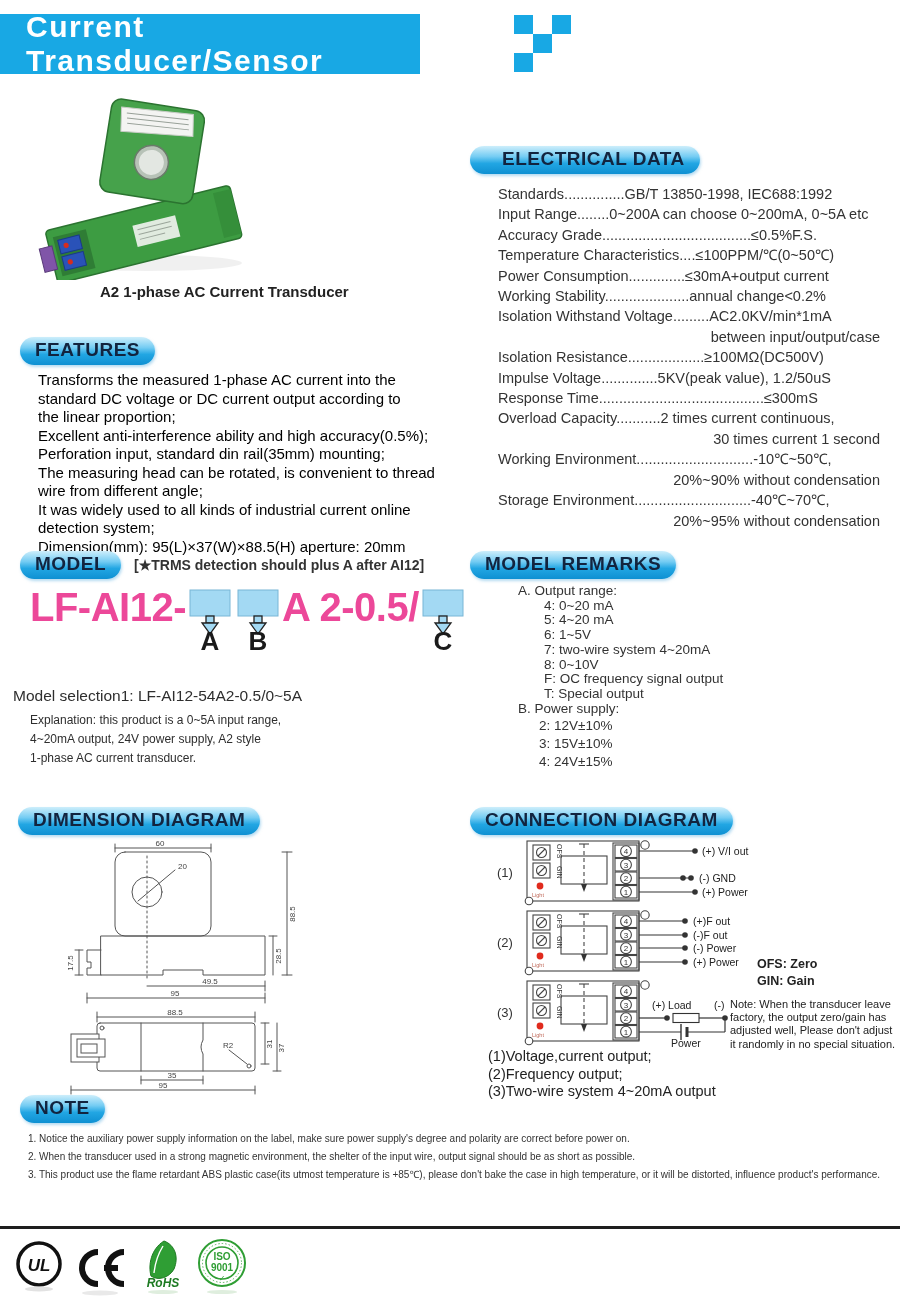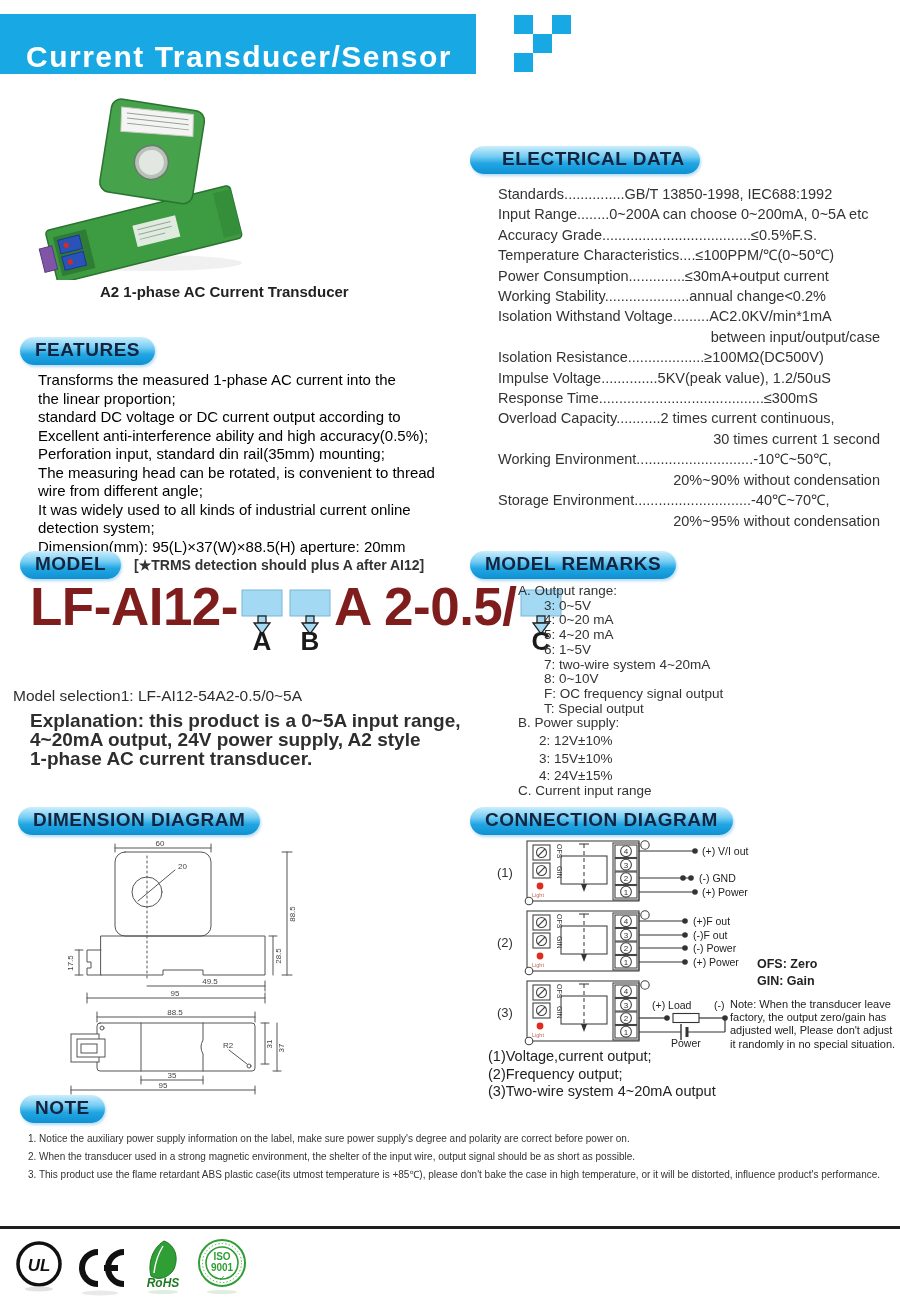--- a/index.html
+++ b/index.html
@@ -1,40 +1,40 @@
 <!DOCTYPE html>
 <html><head>
 <meta charset="utf-8">
 <style>
   html,body{margin:0;padding:0;background:#fff;}
   .page{position:relative;width:900px;height:1302px;background:#ffffff;
         font-family:"Liberation Sans",sans-serif;color:#2e2e2e;overflow:hidden;}
   
-  .banner{position:absolute;left:0;top:14px;width:476px;height:60px;background:#18a8e4;
-          display:flex;align-items:flex-end;}
+  .banner{position:absolute;left:0;top:14px;width:420px;height:60px;background:#18a8e4;
+          display:flex;align-items:center;}
   .banner-title{color:#ffffff;font-size:30px;font-weight:bold;padding-left:26px;letter-spacing:1.5px;}
   .chk{position:absolute;width:19px;height:19px;background:#18a8e4;}
   
   .pill{position:absolute;display:inline-block;border-radius:14px;padding:2px 15px 4px 15px;
         font-weight:bold;font-size:19px;letter-spacing:.5px;color:#12243f;
         background:linear-gradient(180deg,#cdeefb 0%,#74ccf3 38%,#22a6e3 62%,#0e90d2 100%);
         box-shadow:1px 2px 3px rgba(120,190,230,.55);}
   .txt{position:absolute;line-height:1.25;}
   .eline{white-space:nowrap;}
   .eline.r{text-align:right;}
   .elec{font-size:14.5px;line-height:20.4px;color:#333;}
   .feat{font-size:15px;line-height:18.5px;color:#000000;}
   .rem{font-size:13.5px;line-height:14.7px;color:#333;}
   .rem .ind1{padding-left:26px;}
   .rem .ind2{padding-left:21px;margin-top:3px;}
   .legend{font-size:14.5px;line-height:17.5px;color:#222;}
   .notes{font-size:10px;line-height:18px;color:#333;}
   .notes div{padding-left:18px;text-indent:-18px;}
   .model-code{position:absolute;left:30px;top:586px;display:flex;align-items:flex-start;}
-  .mc-text{font-size:53px;font-weight:bold;line-height:42px;color:#7f1d1d;letter-spacing:-.5px;text-align:right;}
+  .mc-text{font-size:40px;font-weight:bold;line-height:42px;color:#ec4899;letter-spacing:-.5px;text-align:right;}
   .divider{position:absolute;left:0;top:1226px;width:900px;height:3px;background:#1e1e1e;}
   .cap{font-weight:bold;font-size:15px;color:#222;text-align:left;}
   .small-ann{color:#222;}
   svg text{font-family:"Liberation Sans",sans-serif;}
 </style>
 </head>
 <body>
 
 <div class="page">
 
@@ -93,22 +93,22 @@
     <div class="eline r">30 times current 1 second</div>
     <div class="eline">Working Environment.............................-10℃~50℃,</div>
     <div class="eline r">20%~90% without condensation</div>
     <div class="eline">Storage Environment.............................-40℃~70℃,</div>
     <div class="eline r">20%~95% without condensation</div>
   </div>
 
   <div class="pill" style="left:20px;top:337px;">FEATURES</div>
   <div class="txt feat" style="left:38px;top:371px;width:430px;">
     <div>Transforms the measured 1-phase AC current into the</div>
+    <div>standard DC voltage or DC current output according to</div>
     <div>the linear proportion;</div>
-    <div>standard DC voltage or DC current output according to</div>
     <div>Excellent anti-interference ability and high accuracy(0.5%);</div>
     <div>Perforation input, standard din rail(35mm) mounting;</div>
     <div>The measuring head can be rotated, is convenient to thread</div>
     <div>wire from different angle;</div>
     <div>It was widely used to all kinds of industrial current online</div>
     <div>detection system;</div>
     <div>Dimension(mm): 95(L)×37(W)×88.5(H)   aperture: 20mm</div>
   </div>
 
   <div class="pill" style="left:20px;top:551px;">MODEL</div>
@@ -131,42 +131,40 @@
     <span class="mc-text">A 2-0.5/</span>
     <svg width="46" height="64" viewBox="0 0 46 64" style="margin:2px 1px 0;">
       <rect x="3" y="2" width="40" height="26" fill="#a3d9f3" stroke="#79b6d6"></rect>
       <rect x="19" y="28" width="8" height="7" fill="#a3d9f3" stroke="#222" stroke-width="1.3"></rect>
       <polygon points="15,35 31,35 23,46" fill="#a3d9f3" stroke="#222" stroke-width="1.3"></polygon>
       <text x="23" y="62" font-size="26" font-weight="bold" text-anchor="middle" fill="#1a1a1a">C</text>
     </svg>
   </div>
 
   <div class="txt" style="left:13px;top:686px;font-size:15.5px;">Model selection1: LF-AI12-54A2-0.5/0~5A</div>
-  <div class="txt" style="left:30px;top:711px;font-size:19px;line-height:19px;font-weight:bold;">
+  <div class="txt" style="left:30px;top:711px;font-size:12px;line-height:19px;">
     <div>Explanation: this product is a 0~5A input range,</div>
     <div>4~20mA output, 24V power supply, A2 style</div>
     <div>1-phase AC current transducer.</div>
   </div>
 
   <div class="pill" style="left:470px;top:551px;">MODEL REMARKS</div>
   <div class="txt rem" style="left:518px;top:584px;width:330px;">
     <div>A. Output range:</div>
-    <div class="ind1">3: 0~5V</div>
     <div class="ind1">4: 0~20 mA</div>
     <div class="ind1">5: 4~20 mA</div>
     <div class="ind1">6: 1~5V</div>
     <div class="ind1">7: two-wire system 4~20mA</div>
     <div class="ind1">8: 0~10V</div>
     <div class="ind1">F: OC frequency signal output</div>
     <div class="ind1">T: Special output</div>
     <div>B. Power supply:</div>
     <div class="ind2">2: 12V±10%</div>
     <div class="ind2">3: 15V±10%</div>
     <div class="ind2">4: 24V±15%</div>
-    <div>C. Current input range</div>
   </div>
 
   <div class="pill" style="left:18px;top:807px;">DIMENSION DIAGRAM</div>
   <svg style="position:absolute;left:55px;top:840px;" width="340" height="256" viewBox="0 0 340 256" stroke-linecap="round">
     <g stroke="#555" stroke-width="1" fill="none">
 
       <rect x="60" y="12" width="96" height="84" rx="10"></rect>
       <circle cx="92" cy="52" r="15"></circle>
       <line x1="83" y1="61" x2="120" y2="30"></line>
 

